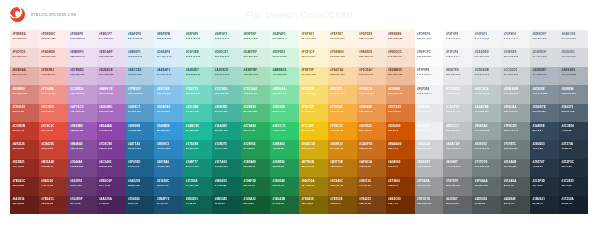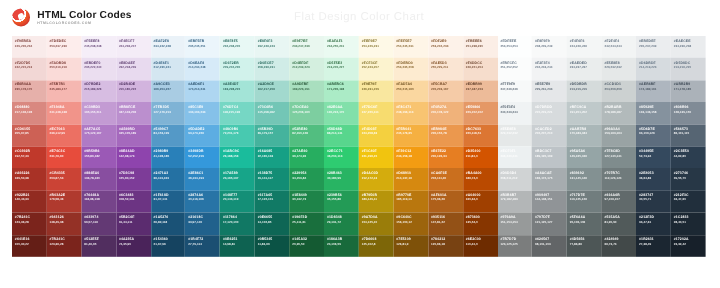--- a/index.html
+++ b/index.html
@@ -76,21 +76,20 @@
 </style>
 </head>
 <body>
 
 <div id="app">
 
   <div class="header">
     <div class="brand">
       <div class="logo-mark"></div>
       <div class="brand-text">
-        <div class="brand-title">HTML Color Codes</div>
         <div class="brand-sub">HTMLCOLORCODES.COM</div>
       </div>
     </div>
     <div class="chart-title">Flat Design Color Chart</div>
   </div>
 
   <div class="grid-wrap">
     <div class="grid" id="color-grid">
         <div class="cell" style="background: rgb(249, 235, 234);">
           <span class="hex" style="color: rgb(123, 59, 53);">#F9EBEA</span>

